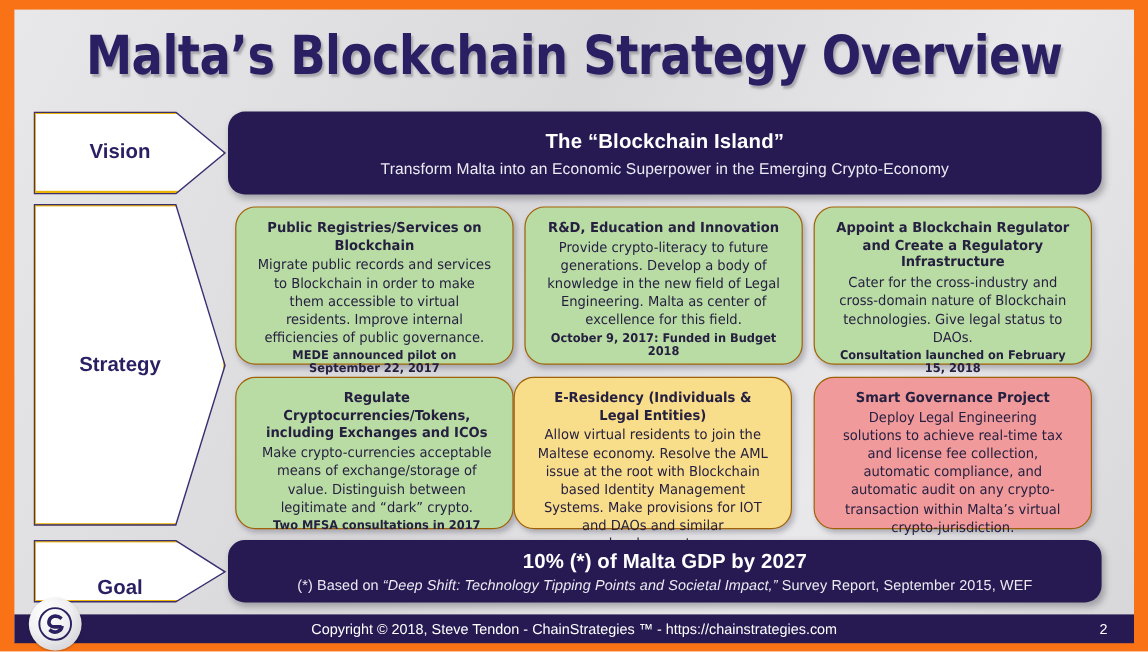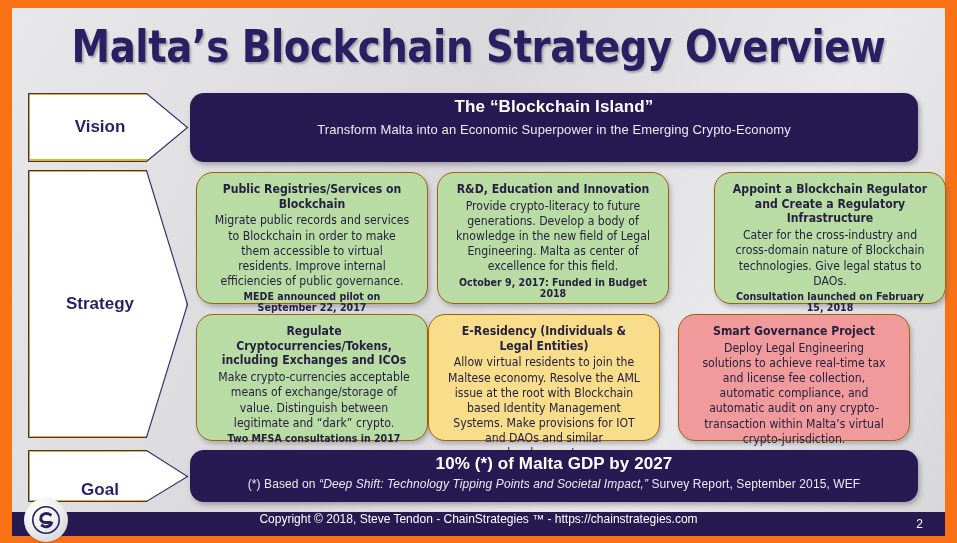--- a/index.html
+++ b/index.html
@@ -81,21 +81,21 @@
 
   
   .banner {
     position: absolute;
     background: #271a52;
     border-radius: 14px;
     color: #ffffff;
     display: flex;
     flex-direction: column;
     align-items: center;
-    justify-content: flex-start;
+    justify-content: center;
     box-shadow: 2px 3px 5px rgba(90,90,100,0.45);
     box-sizing: border-box;
     padding: 4px 18px;
   }
   #banner-vision { left: 190px; top: 93px; width: 728px; height: 69px; }
   #banner-goal   { left: 190px; top: 450px; width: 728px; height: 52px; }
 
   .banner-title {
     font-size: 17px;
     font-weight: 700;
@@ -151,35 +151,35 @@
     font-size: 10px;
     font-weight: 700;
     transform: scaleX(0.95);
     margin-top: 2px;
   }
   .card.tall .card-body { padding: 0 2px; }
 
   
   #card-0 { left: 196px; top: 172px; width: 232px; height: 132px; }
   #card-1 { left: 437px; top: 172px; width: 232px; height: 132px; }
-  #card-2 { left: 678px; top: 172px; width: 232px; height: 132px; margin-left: 36px; }
+  #card-2 { left: 678px; top: 172px; width: 232px; height: 132px; }
   #card-3 { left: 196px; top: 314px; width: 232px; height: 127px; padding-left: 16px; }
   #card-4 { left: 428px; top: 314px; width: 232px; height: 127px; }
   #card-5 { left: 678px; top: 314px; width: 232px; height: 127px; }
 
   
   .footer-bar {
     position: absolute;
     left: 12px;
     top: 512px;
     width: 933px;
     height: 24px;
     background: #271a52;
     display: flex;
-    align-items: flex-start;
+    align-items: center;
     justify-content: center;
     color: #ffffff;
     font-size: 12px;
   }
   .footer-page {
     position: absolute;
     right: 22px;
     top: 0;
     height: 24px;
     display: flex;

